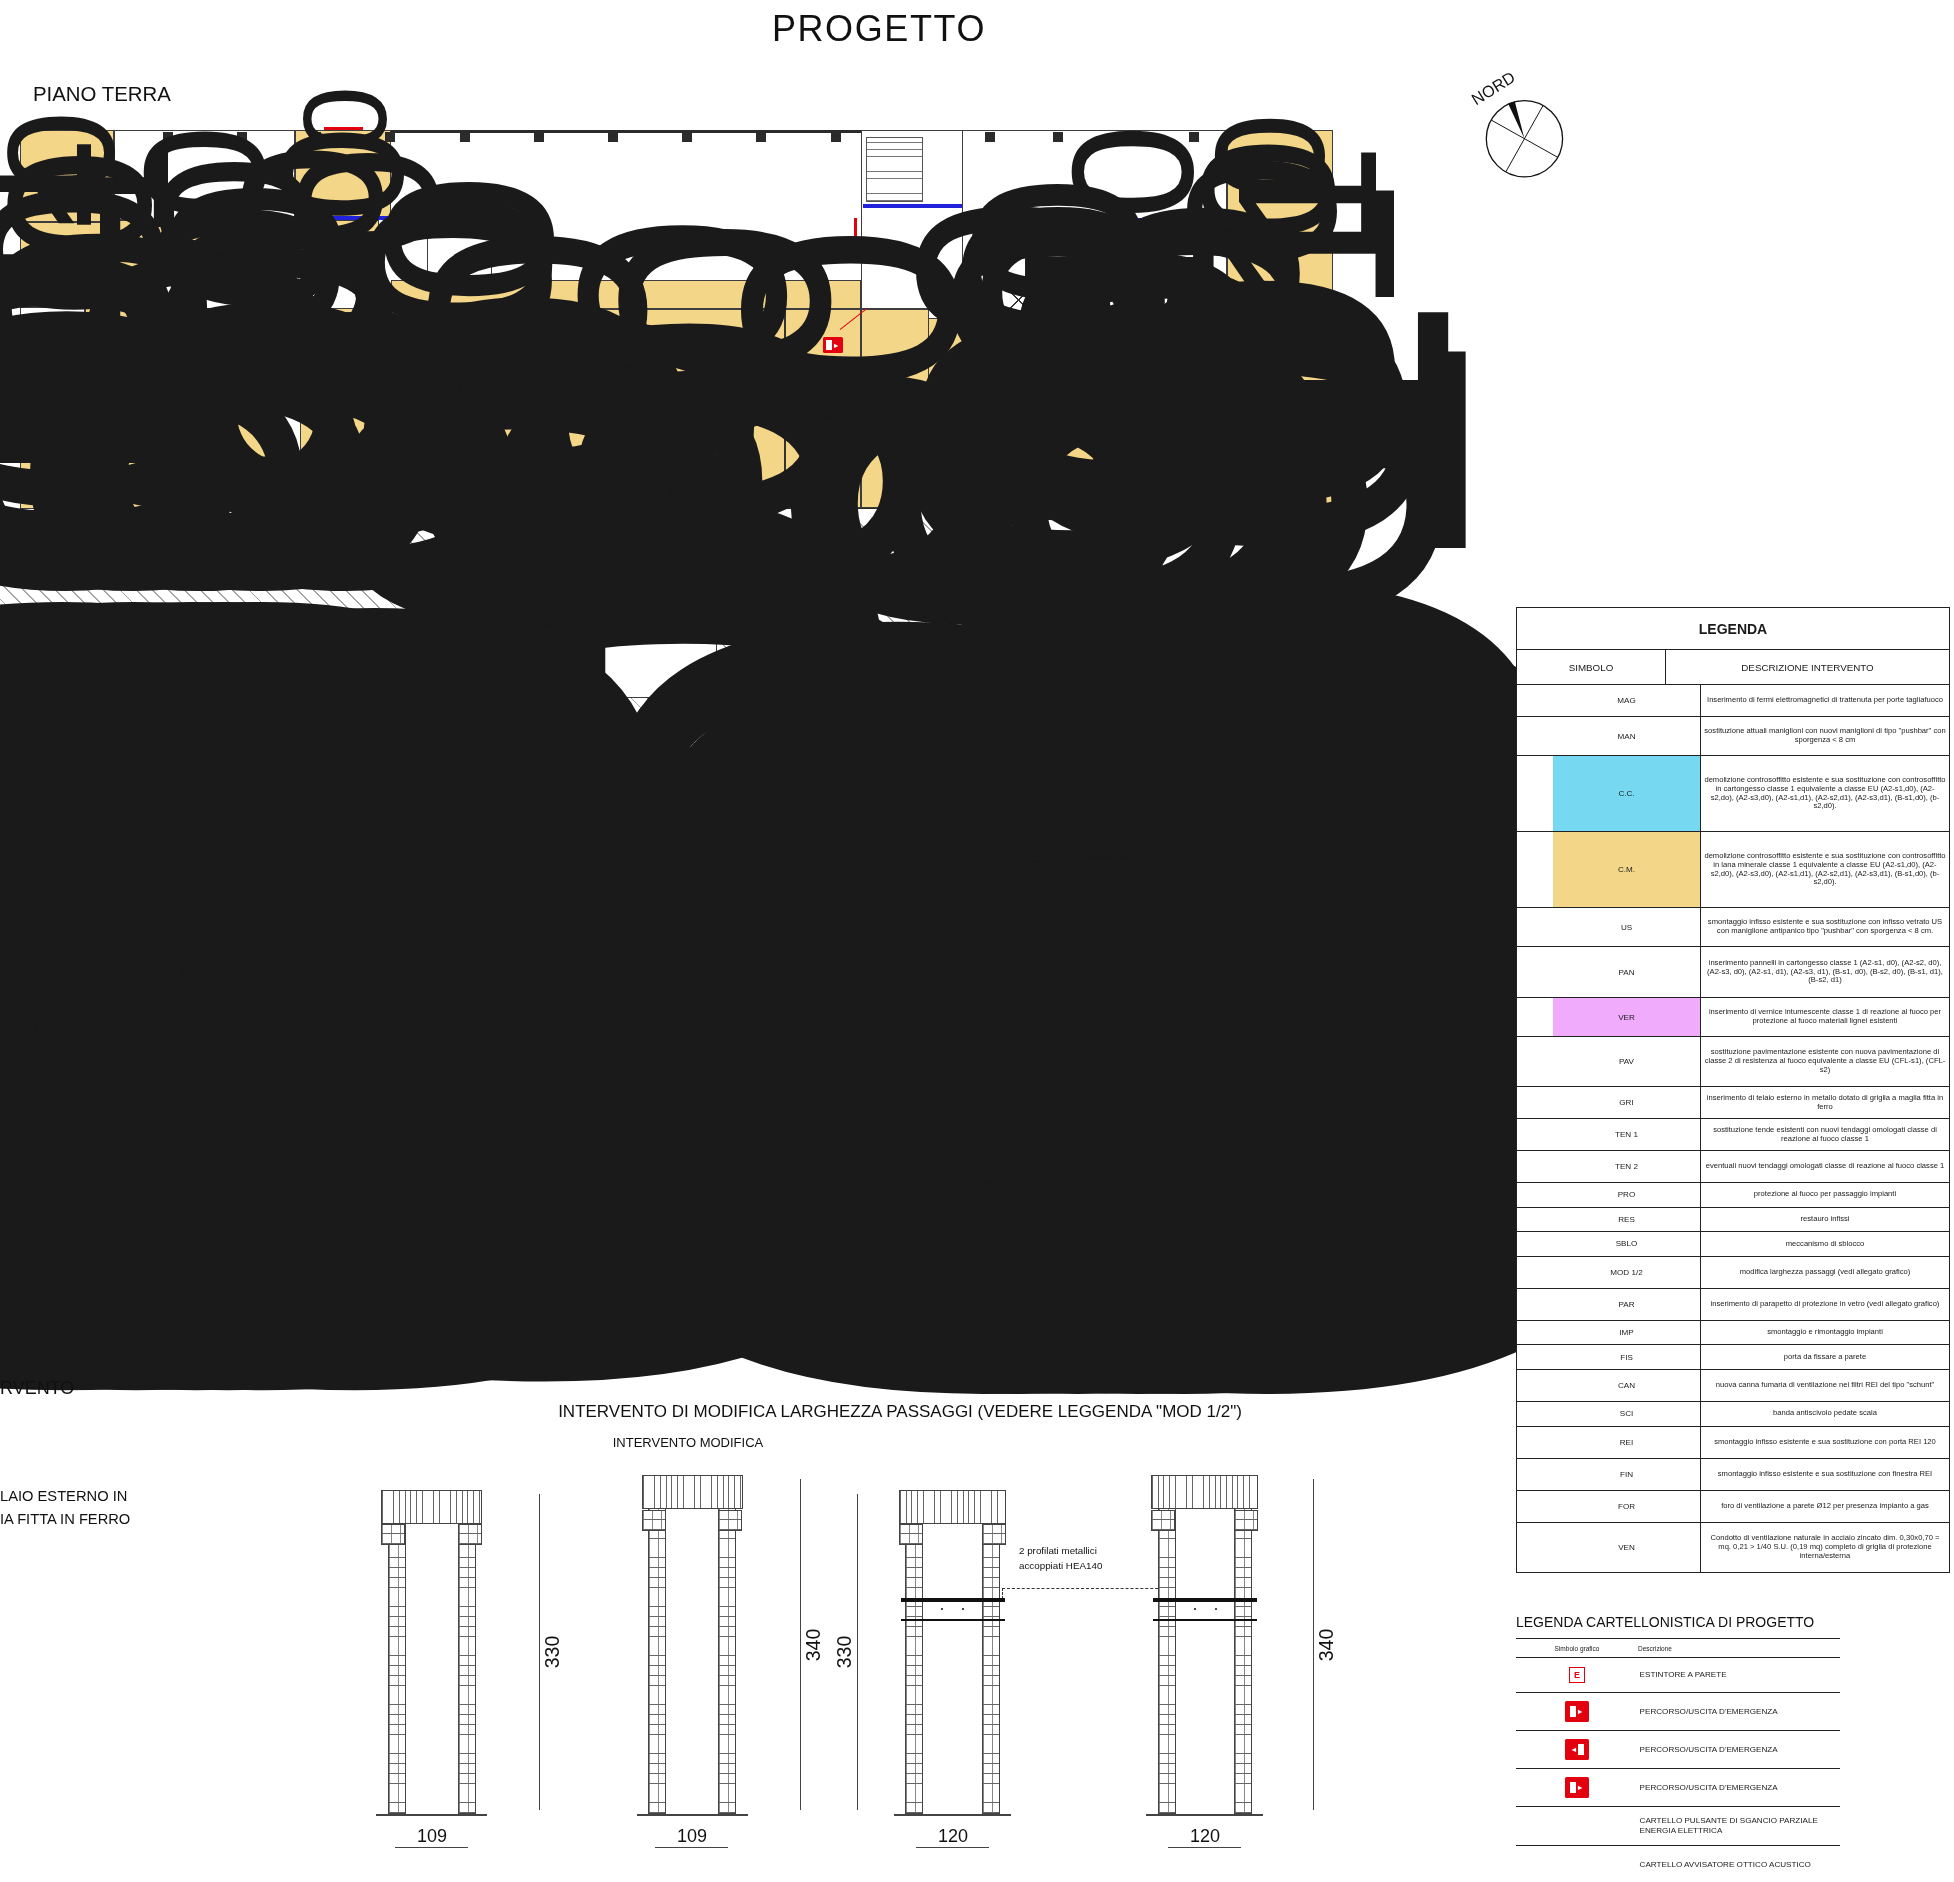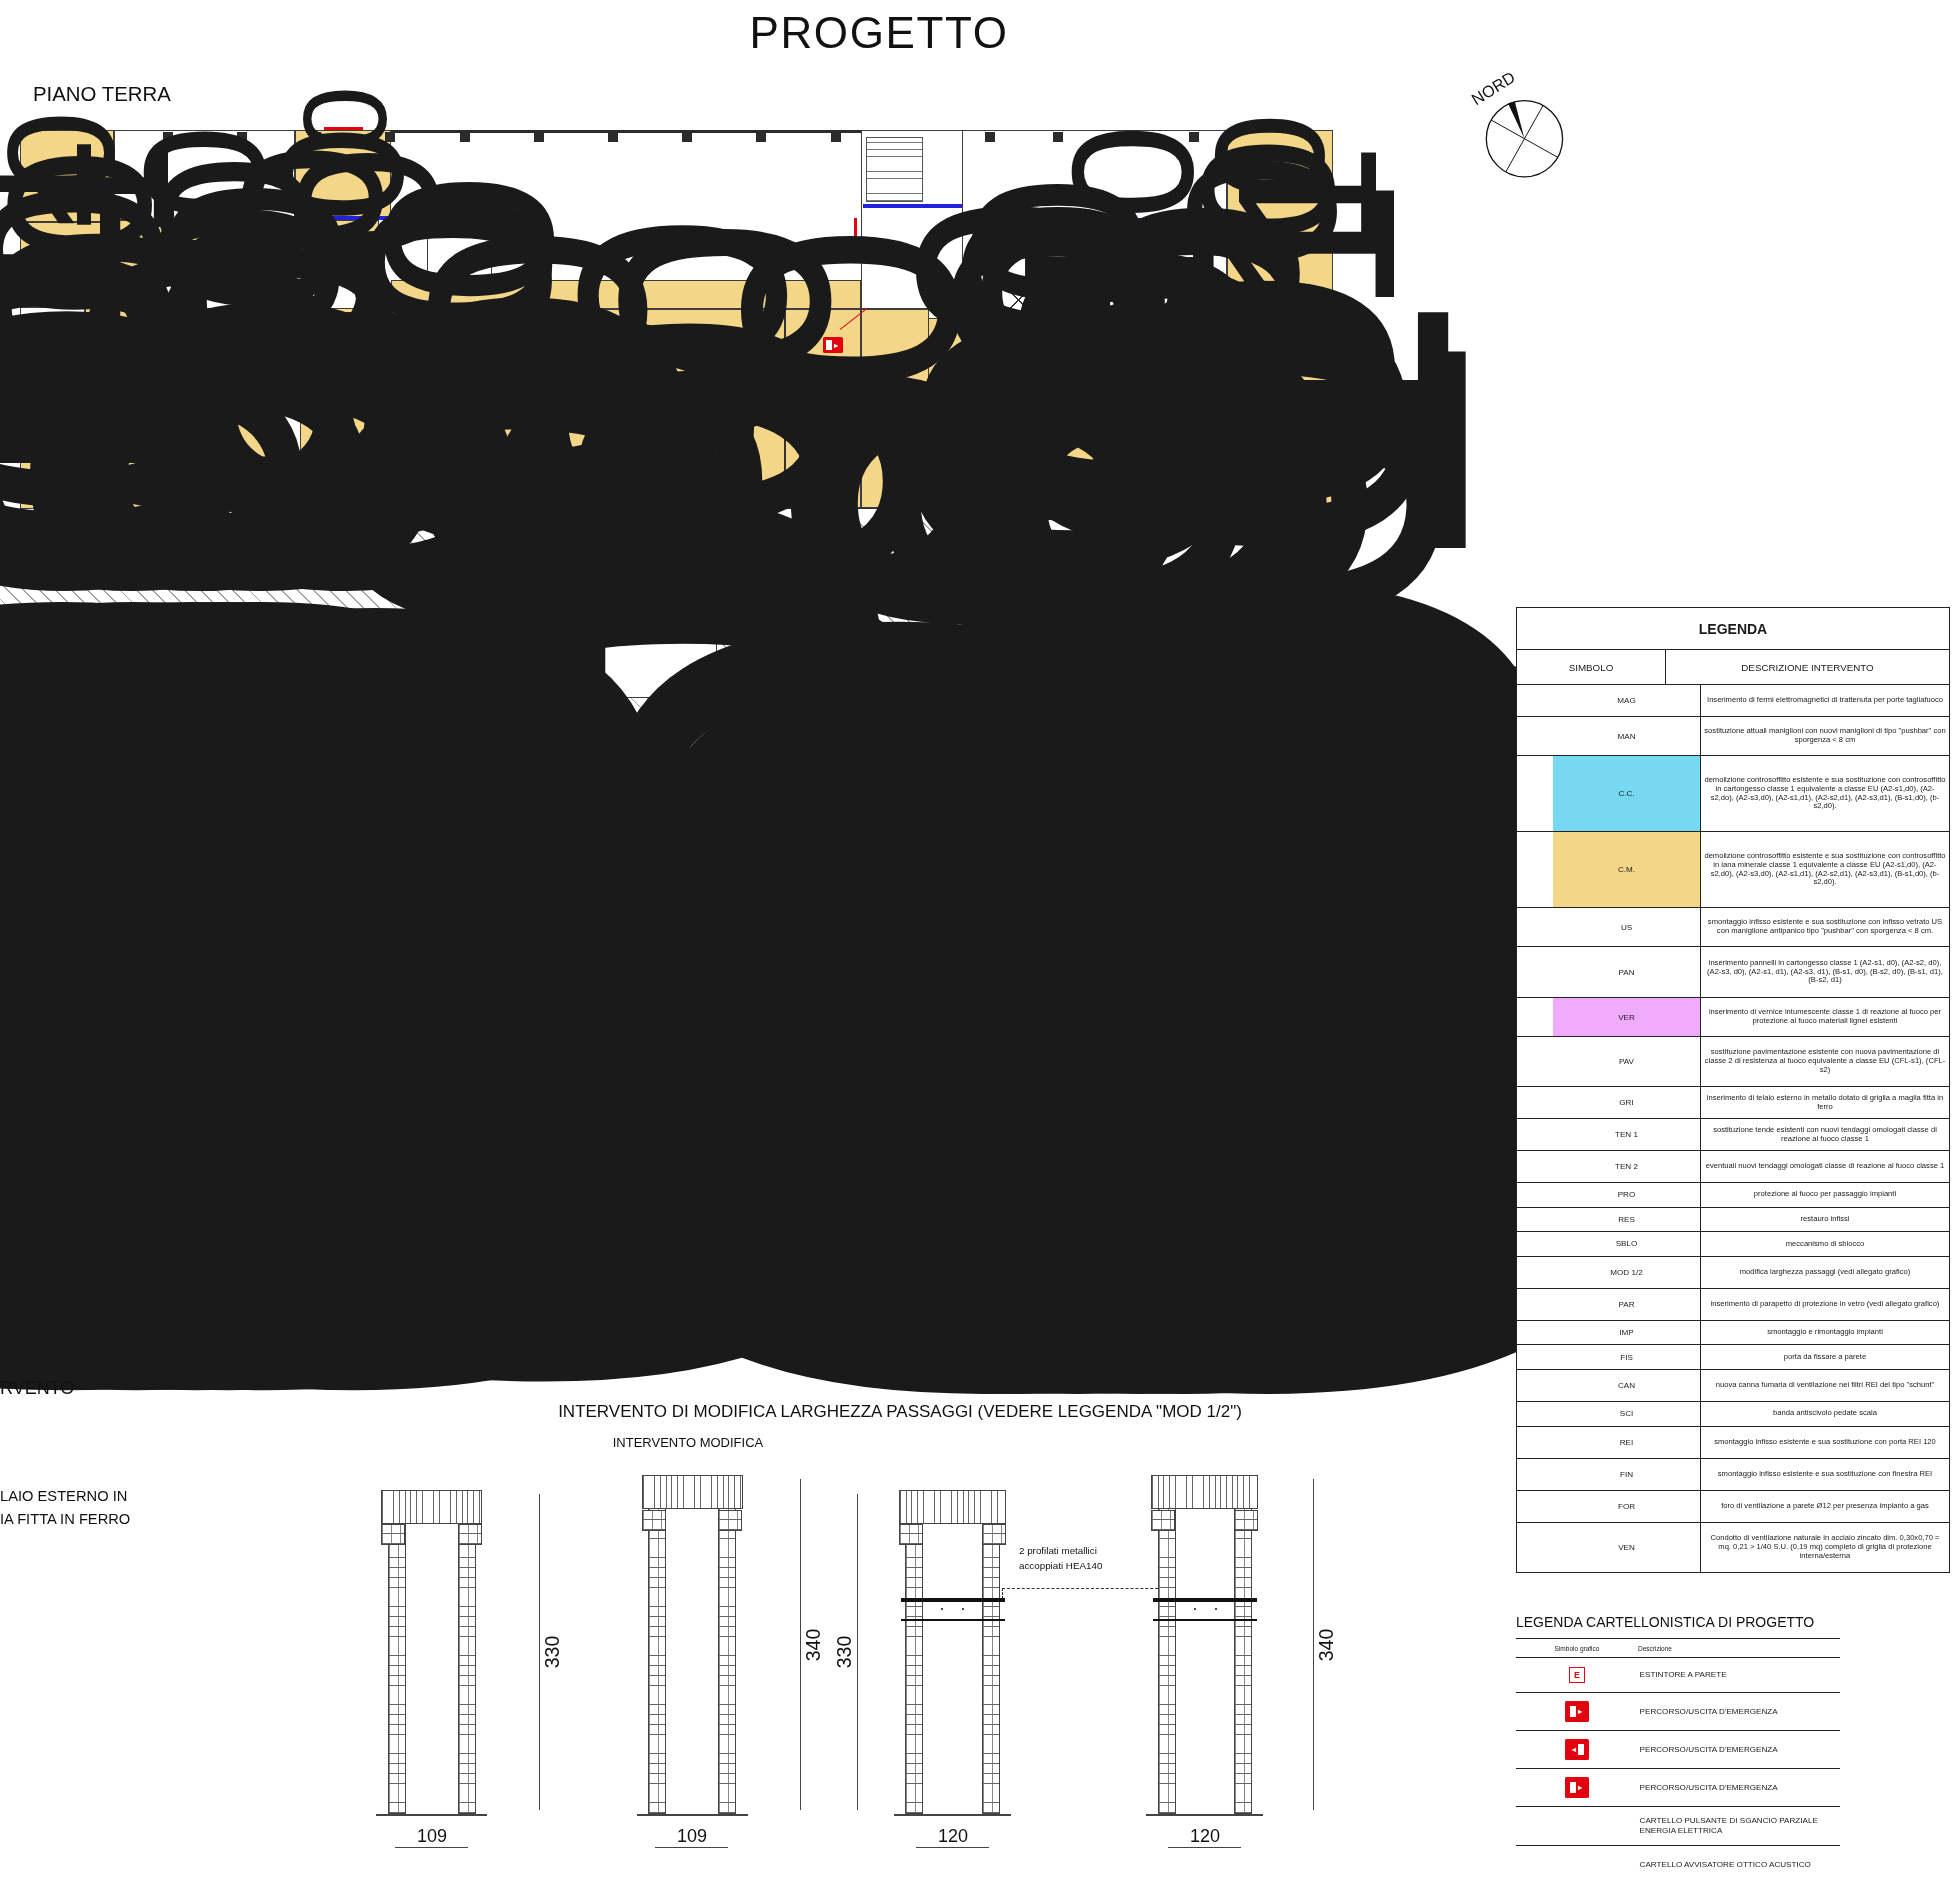--- a/index.html
+++ b/index.html
@@ -1,20 +1,20 @@
 <!DOCTYPE html>
 <html style="font-size:13px"><head>
 <meta charset="utf-8">
 <style>
   html,body{margin:0;padding:0;background:#fff;}
   #page{position:relative;width:1954px;height:1882px;background:#fff;overflow:hidden;
         font-family:"Liberation Sans","DejaVu Sans",sans-serif;color:#1a1a1a;}
   .abs{position:absolute;}
   .main-title{position:absolute;left:879px;top:8.1px;transform:translateX(-50%);
-      font-size:44px;letter-spacing:1.6px;color:#111;white-space:nowrap;}
+      font-size:36px;letter-spacing:1.6px;color:#111;white-space:nowrap;}
   .floor-title{position:absolute;font-size:20.4px;color:#111;white-space:nowrap;}
   .room{position:absolute;box-sizing:border-box;}
   .f-t{background:#F4D689;} .f-w{background:#ffffff;} .f-g{background:#A9E85E;} .f-n{background:transparent;}
   .f-h{background:repeating-linear-gradient(45deg,rgba(90,90,90,.55) 0 1.3px,transparent 1.3px 11.4px);}
   .b0{border:none;} .b2{border:1.3px solid #3d3d3d;} .b5{border:3.3px solid #2b2b2b;}
   .lb{position:absolute;transform:translate(-50%,-50%);text-align:center;line-height:1.12;
       white-space:pre-line;}
   .lb.rot{transform:translate(-50%,-50%) rotate(-90deg);}
   .bar{position:absolute;}
   .bar-d{background:#333;} .bar-B{background:#2222DD;} .bar-R{background:#E3000F;}

